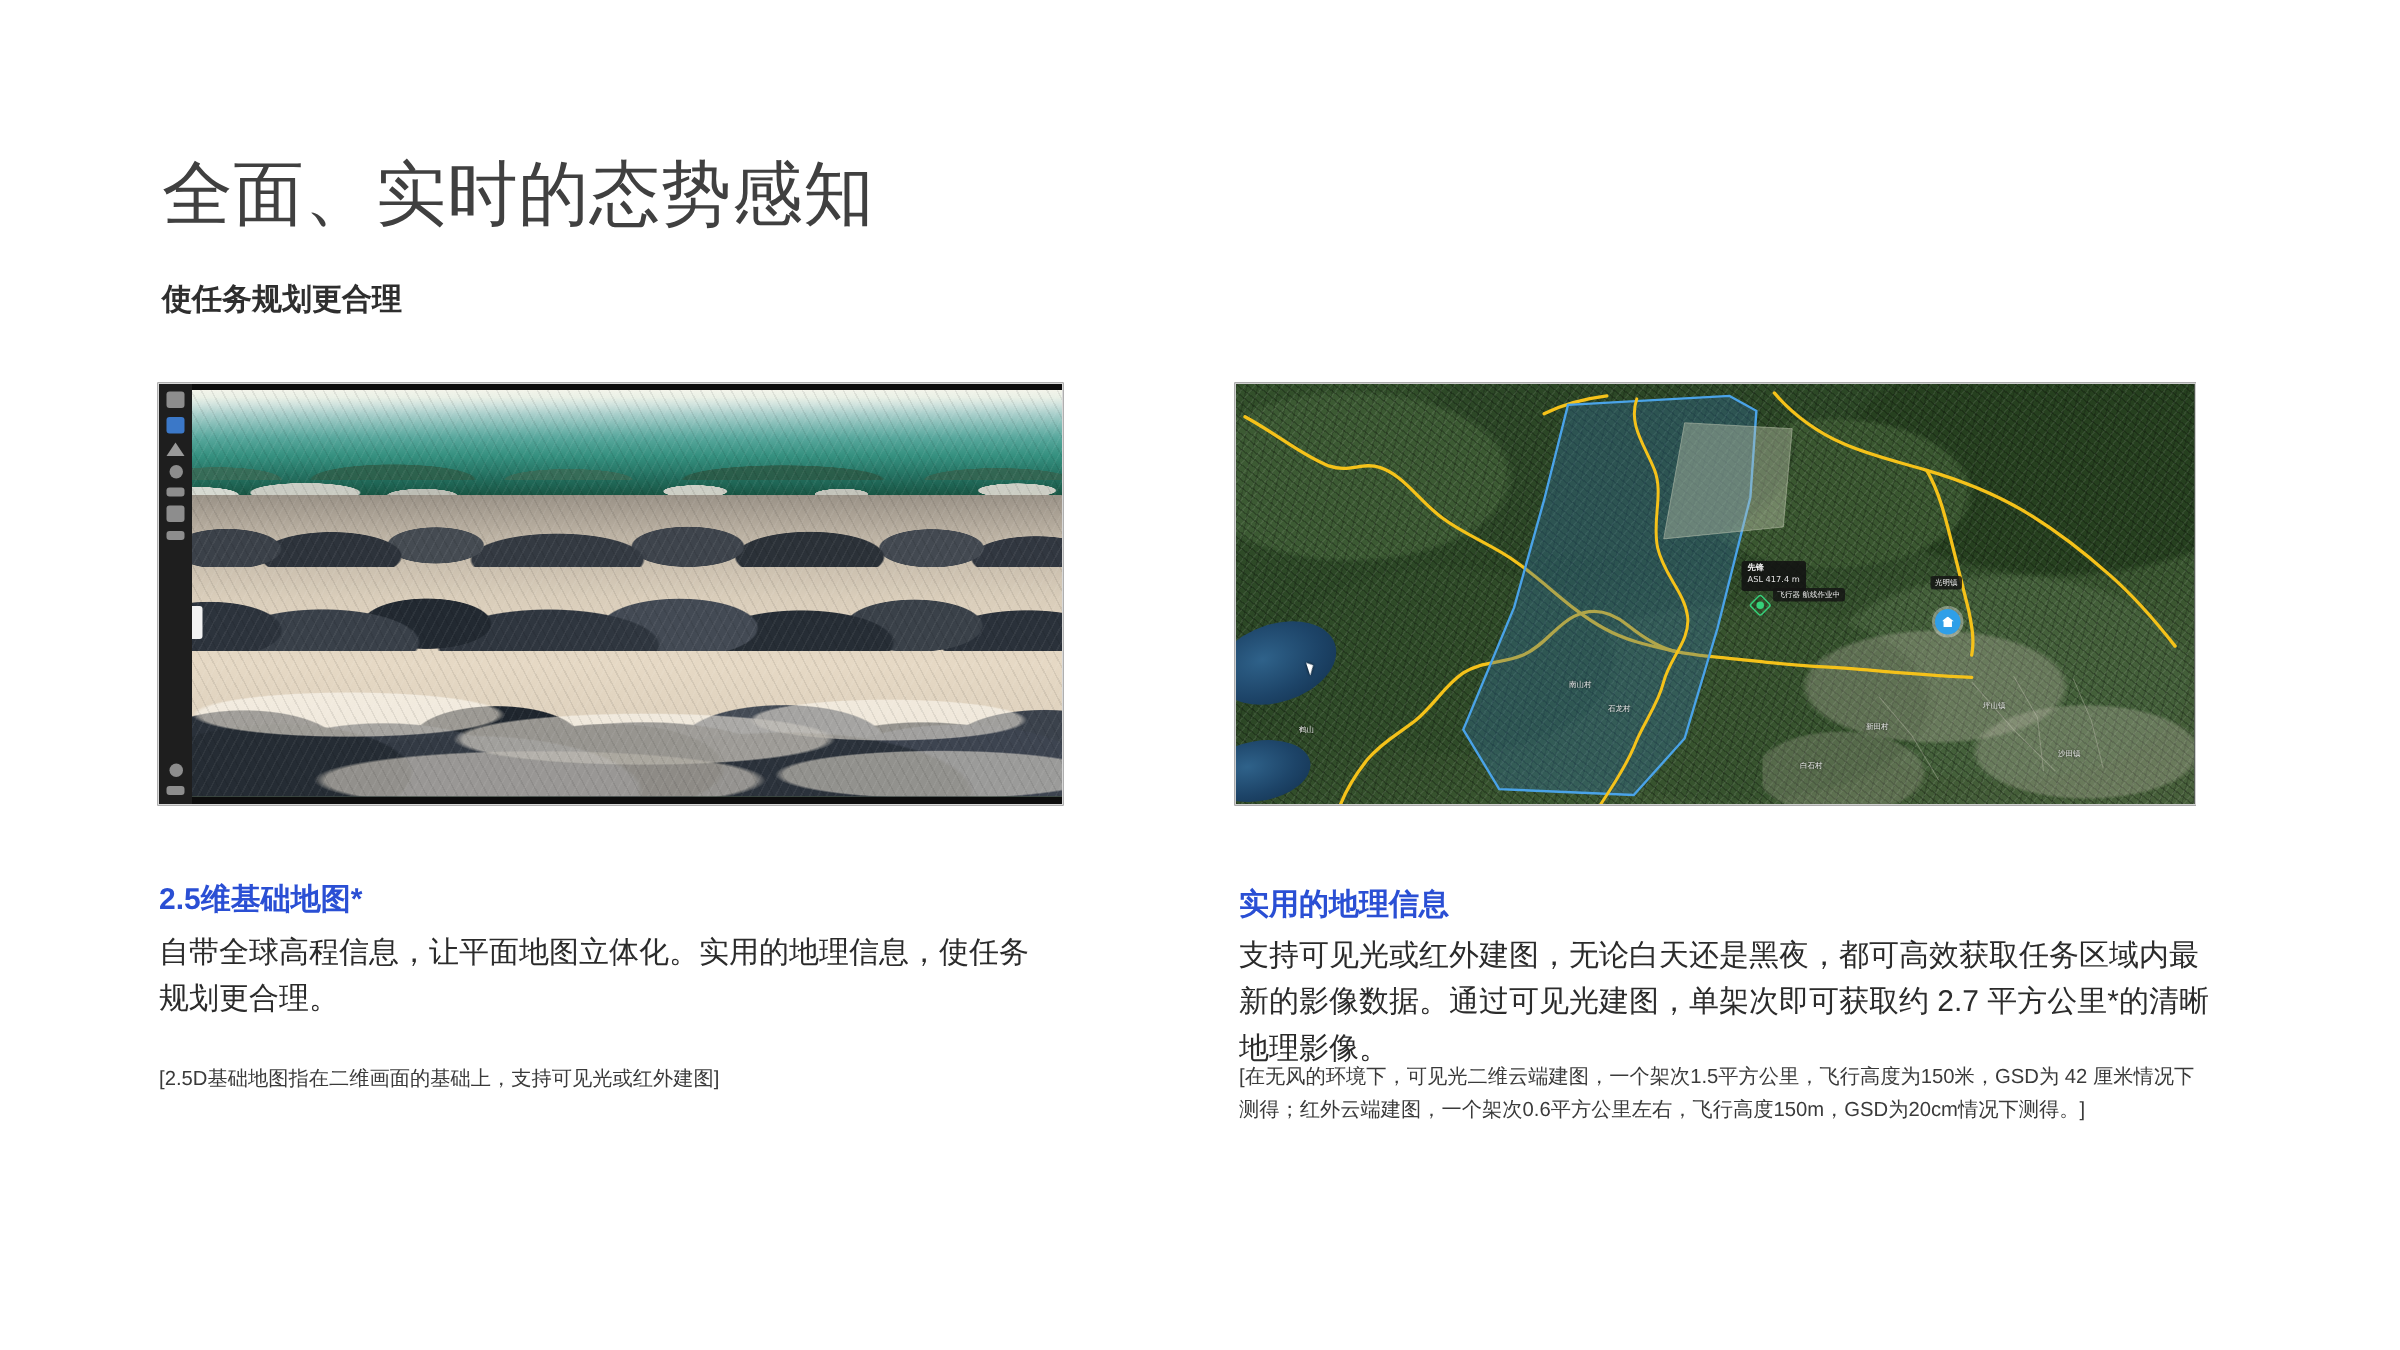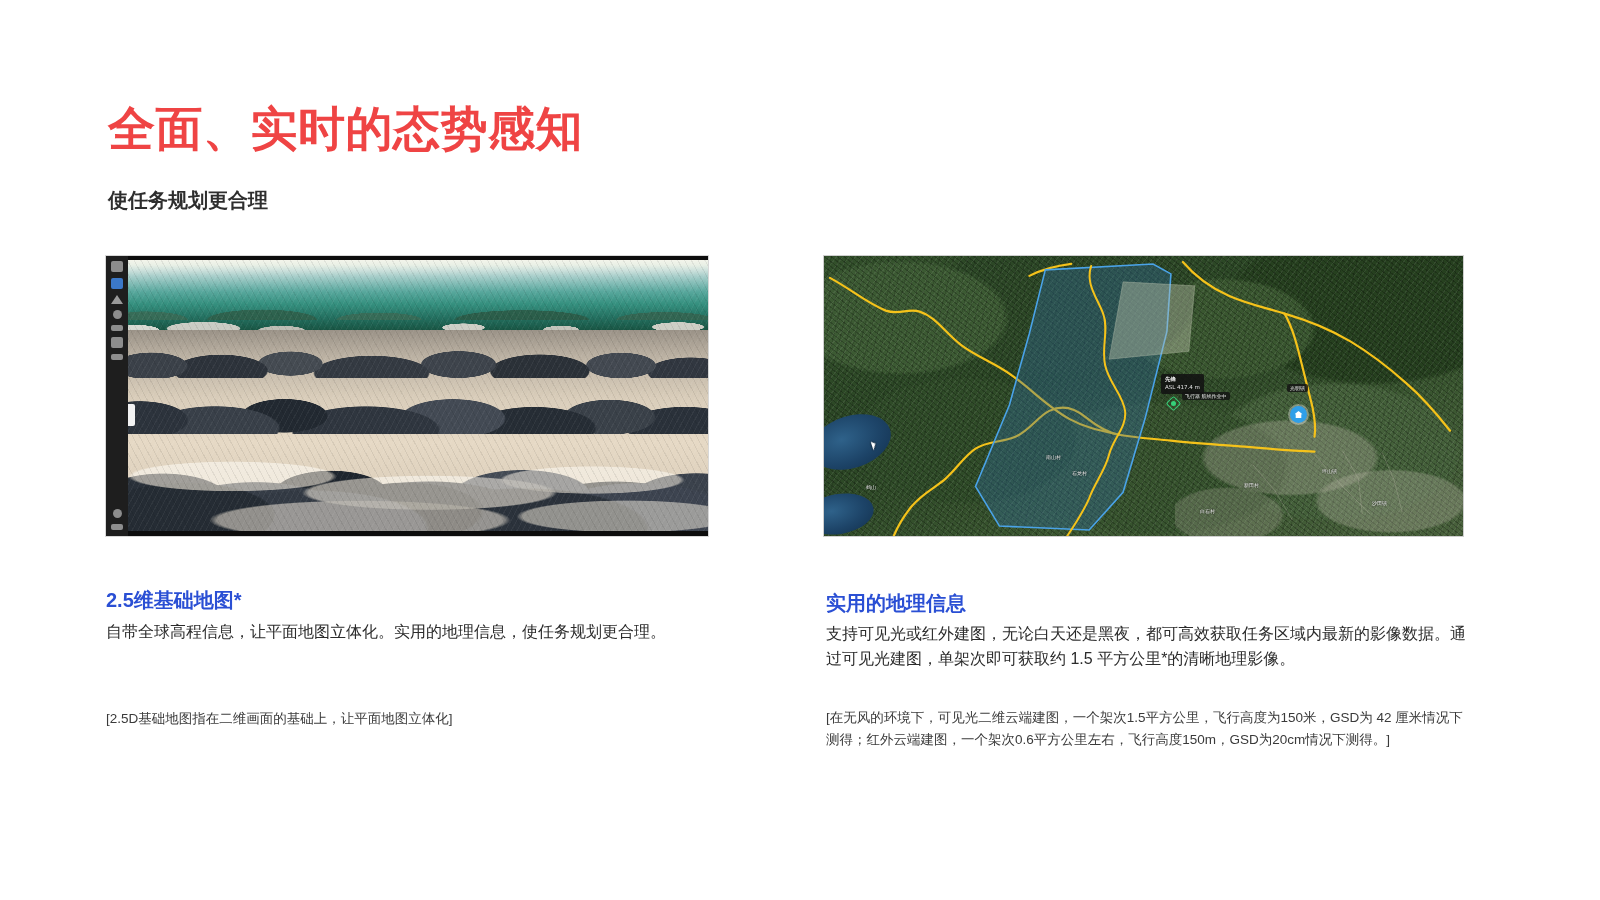--- a/index.html
+++ b/index.html
@@ -16,23 +16,23 @@
     color: #2b2b2b;
     -webkit-font-smoothing: antialiased;
   }
 
   
   .slide-title {
     position: absolute;
     left: 108px;
     top: 103px;
     font-size: 47px;
-    font-weight: 700;
+    font-weight: 400;
     letter-spacing: 0.5px;
-    color: #ef4444;
+    color: #404040;
     line-height: 1.1;
     white-space: nowrap;
   }
   .slide-subtitle {
     position: absolute;
     left: 108px;
     top: 188px;
     font-size: 20px;
     font-weight: 700;
     color: #2e2e2e;
@@ -364,21 +364,21 @@
   }
 
   
   .block-heading {
     font-size: 20px;
     font-weight: 700;
     line-height: 1.2;
     margin: 0;
   }
   .block-body {
-    font-size: 16px;
+    font-size: 20px;
     line-height: 1.55;
     color: #2b2b2b;
     margin: 0;
   }
   .block-note {
     font-size: 13.5px;
     line-height: 1.6;
     color: #3a3a3a;
     margin: 0;
   }
@@ -442,21 +442,21 @@
 
 <div class="left-text" id="left-heading">
   <p class="block-heading" style="color:#2a4fd4">2.5维基础地图*</p>
 </div>
 
 <div class="left-text" id="left-body">
   <p class="block-body">自带全球高程信息，让平面地图立体化。实用的地理信息，使任务规划更合理。</p>
 </div>
 
 <div class="left-text" id="left-note">
-  <p class="block-note">[2.5D基础地图指在二维画面的基础上，让平面地图立体化]</p>
+  <p class="block-note">[2.5D基础地图指在二维画面的基础上，支持可见光或红外建图]</p>
 </div>
 
 <div class="col col-right">
 
   <div class="media-frame frame-right">
 
     <div class="map-viewport">
 
       <div class="map-base"></div>
       <div class="map-texture"></div>
@@ -534,18 +534,18 @@
       <div class="map-cursor"></div>
     </div>
   </div>
 </div>
 
 <div class="right-text" id="right-heading">
   <p class="block-heading" style="color:#2a4fd4">实用的地理信息</p>
 </div>
 
 <div class="right-text" id="right-body">
-  <p class="block-body">支持可见光或红外建图，无论白天还是黑夜，都可高效获取任务区域内最新的影像数据。通过可见光建图，单架次即可获取约 1.5 平方公里*的清晰地理影像。</p>
+  <p class="block-body">支持可见光或红外建图，无论白天还是黑夜，都可高效获取任务区域内最新的影像数据。通过可见光建图，单架次即可获取约 2.7 平方公里*的清晰地理影像。</p>
 </div>
 
 <div class="right-text" id="right-note">
   <p class="block-note">[在无风的环境下，可见光二维云端建图，一个架次1.5平方公里，飞行高度为150米，GSD为 42 厘米情况下测得；红外云端建图，一个架次0.6平方公里左右，飞行高度150m，GSD为20cm情况下测得。]</p>
 </div>
 
 </body></html>

